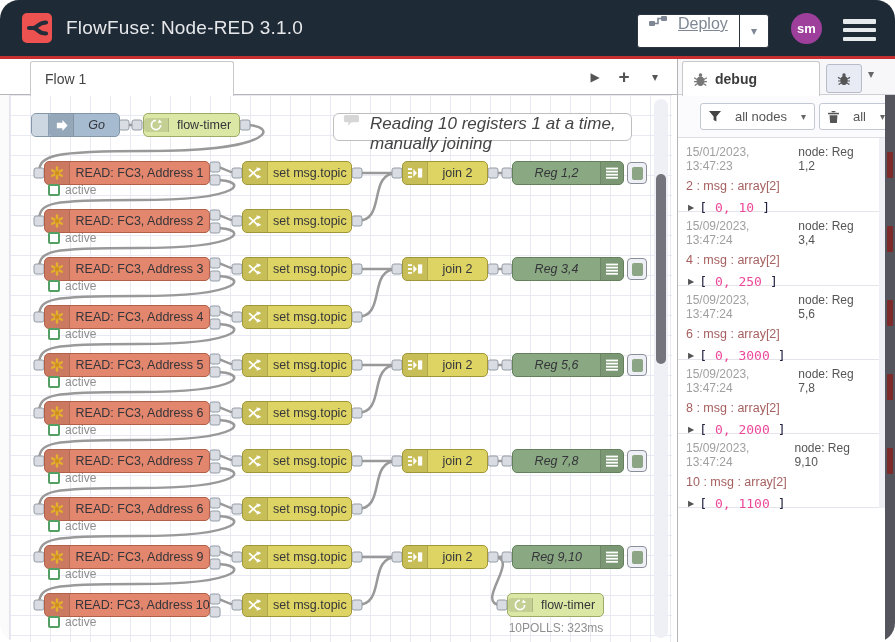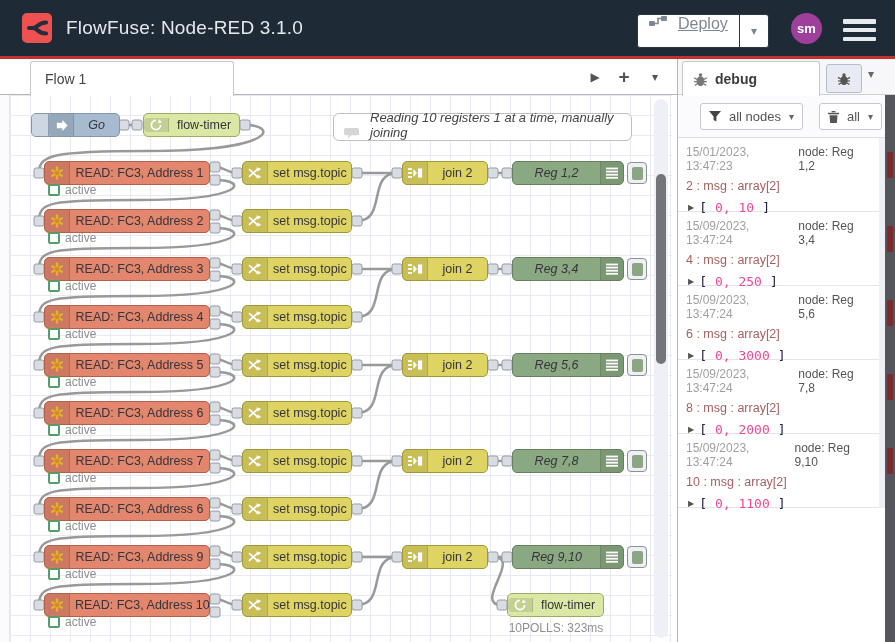--- a/index.html
+++ b/index.html
@@ -1,17 +1,17 @@
 <!DOCTYPE html>
 <html><head>
 <meta charset="utf-8">
 <style>
   html,body{margin:0;padding:0;background:#fff;}
   #app{position:relative;width:895px;height:642px;overflow:hidden;
-       font-family:"Liberation Sans",sans-serif;background:#fff;}
+       font-family:"Liberation Sans",sans-serif;background:#fff;border-radius:19px;}
   
   #header{position:absolute;left:0;top:0;width:895px;height:56px;background:#1f2a37;
           display:flex;align-items:center;border-bottom:3px solid #c62f2f;box-sizing:content-box;}
   #logo{margin-left:22px;width:30px;height:30px;flex:0 0 auto;}
   #hdr-title{margin-left:14px;color:#e6e8ea;font-size:19px;letter-spacing:.2px;}
   #deploy-btn{position:absolute;left:637px;top:14px;width:130px;height:32px;background:#ffffff;
               border:1px solid #2c343f;border-radius:3px;display:flex;color:#7e8793;text-decoration:underline;}
   #deploy-btn .dp-label{font-size:16px;margin-left:8px;}
   #deploy-caret{position:absolute;right:0;top:0;width:28px;height:100%;display:flex;align-items:center;
                 justify-content:center;border-left:1px solid #2c343f;color:#7e8793;font-size:12px;}
@@ -51,21 +51,21 @@
   .nicon{width:24px;flex:0 0 auto;display:flex;align-items:center;justify-content:center;
          background:rgba(0,0,0,0.10);border-right:1px solid rgba(0,0,0,0.12);border-radius:4px 0 0 4px;}
   .nicon.right{border-right:none;border-left:1px solid rgba(0,0,0,0.12);border-radius:0 4px 4px 0;width:22px;}
   .nlabel{flex:1;display:flex;align-items:center;justify-content:center;padding:0 5px;white-space:nowrap;}
   .italic{font-style:italic;}
   .inj-btn{width:16px;flex:0 0 auto;background:#ccd7e1;border-right:1px solid #8ca0b3;
            border-radius:4px 0 0 4px;}
   .status{position:absolute;display:flex;align-items:center;gap:5px;font-size:12px;color:#8f8f8f;}
   .status-dot{width:8px;height:8px;border:2px solid #53a065;border-radius:2px;background:#fff;}
   .comment-node{position:absolute;background:#fff;border:1px solid #bfbfbf;border-radius:6px;
-                display:flex;align-items:flex-end;font-size:13px;color:#444;font-style:italic;}
+                display:flex;align-items:flex-start;font-size:17px;color:#444;font-style:italic;}
   .comment-node .cicon{margin:0 10px 0 9px;display:flex;}
   .dbg-toggle{position:absolute;width:20px;height:22px;background:#eef0f6;border:1px solid #8a8f9a;
               border-radius:4px;box-sizing:border-box;display:flex;align-items:center;justify-content:center;}
   .dbg-toggle i{display:block;width:11px;height:13px;background:#8ba585;border-radius:2px;}
   #cv-sb-track{position:absolute;left:644px;top:4px;width:14px;height:539px;background:#eef0f6;border-radius:7px;}
   #cv-sb-thumb{position:absolute;left:646px;top:79px;width:10px;height:190px;background:#74747d;border-radius:5px;}
   .ft-status{position:absolute;font-size:12px;color:#8f8f8f;text-align:center;}
   
   #sidebar{position:absolute;left:677px;top:59px;width:218px;height:583px;background:#fff;
            border-left:1px solid #b5b5b5;box-sizing:border-box;}
@@ -74,21 +74,21 @@
   #sb-tab{position:absolute;left:4px;top:2px;width:136px;height:34px;background:#fff;
           border:1px solid #c9c9c9;border-bottom:none;border-radius:3px 3px 0 0;display:flex;
           align-items:center;gap:7px;font-size:14px;font-weight:bold;color:#3c3c3c;z-index:2;}
   #sb-tab svg{margin-left:10px;}
   #sb-bug-btn{position:absolute;left:148px;top:5px;width:34px;height:27px;background:#e8eaf4;
               border:1px solid #b8bcc8;border-radius:3px;display:flex;align-items:center;justify-content:center;}
   #sb-caret{position:absolute;left:190px;top:8px;color:#666;font-size:12px;}
   #sb-toolbar{position:absolute;left:0;top:36px;width:100%;height:43px;background:#fbfbfd;
               border-bottom:1px solid #dddde4;box-sizing:border-box;}
   .sb-btn{position:absolute;top:8px;height:27px;background:#fff;border:1px solid #c4c8d4;border-radius:3px;
-          display:flex;align-items:center;gap:8px;font-size:13px;color:#555;padding:0 8px;box-sizing:border-box;}
+          display:flex;align-items:center;gap:14px;font-size:13px;color:#555;padding:0 8px;box-sizing:border-box;}
   #filter-btn{left:22px;}
   #clear-btn{left:141px;}
   .sb-btn .caret{font-size:10px;color:#666;}
   #msgs{position:absolute;left:0;top:79px;width:201px;}
   .dmsg{box-sizing:border-box;height:74px;padding:7px 6px 0 8px;border-bottom:1px solid #e4e4ea;background:#fff;}
   .dmeta{display:flex;justify-content:space-between;font-size:12px;}
   .dtime{color:#a0a0a0;}
   .dnode{color:#555;}
   .dprop{margin-top:6px;font-size:12.5px;color:#a66060;}
   .dval{margin-top:7px;display:flex;align-items:center;font-family:"DejaVu Sans Mono",monospace;font-size:13px;}

